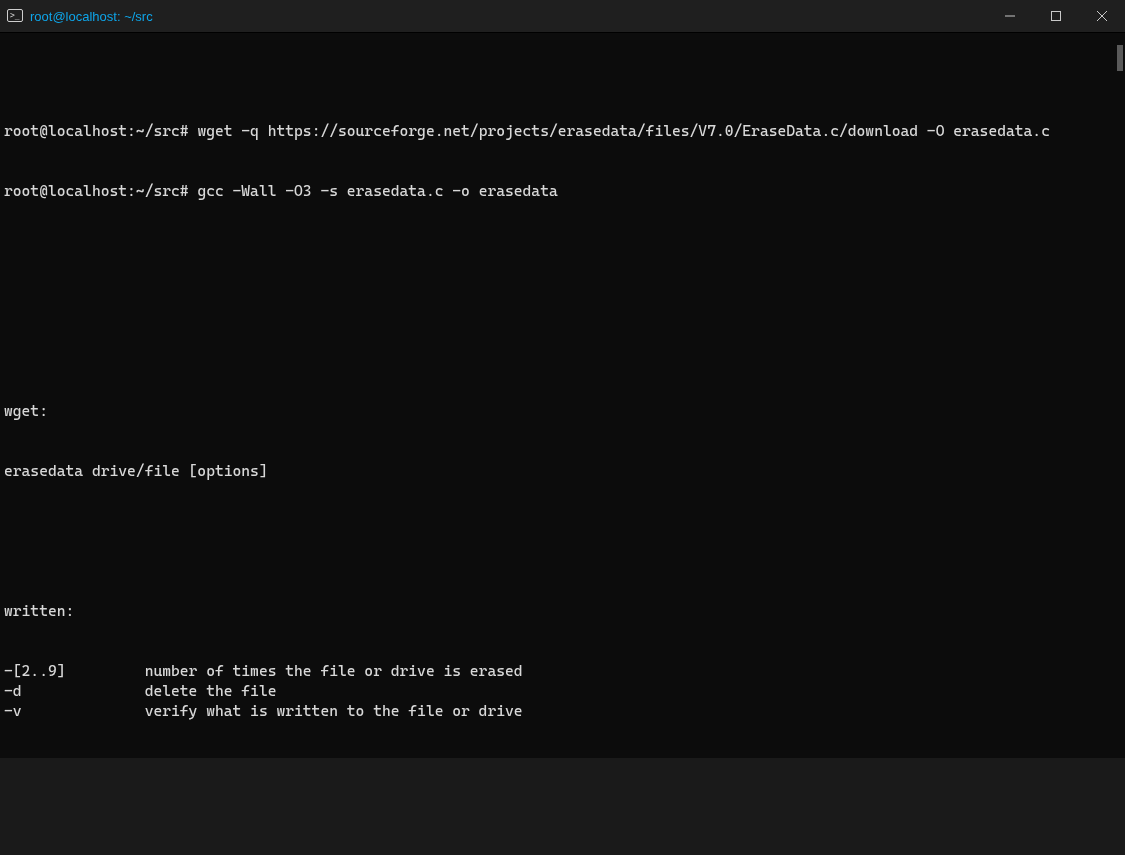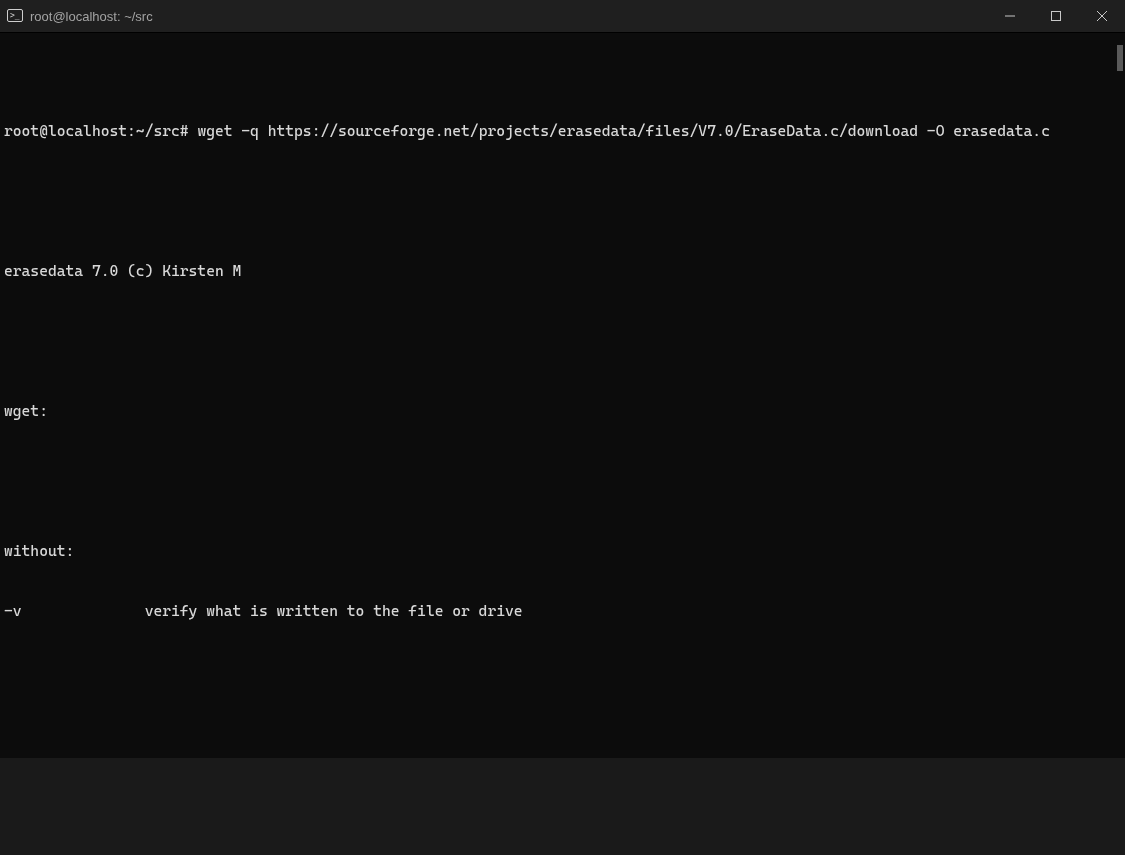--- a/index.html
+++ b/index.html
@@ -25,21 +25,21 @@
   }
   .titlebar .icon-slot {
     width: 18px;
     height: 18px;
     margin-right: 6px;
     display: flex;
     align-items: center;
     justify-content: center;
   }
   .titlebar .title {
-    color: #a3a3a3;
+    color: #0ea5e9;
     font-size: 13px;
     font-family: "Segoe UI", sans-serif;
     flex: 0 0 auto;
   }
   .titlebar .spacer {
     flex: 1 1 auto;
   }
   .winbtn {
     width: 46px;
     height: 32px;
@@ -99,30 +99,31 @@
       <line x1="0" y1="0" x2="10" y2="10" stroke="#c8c8c8" stroke-width="1"></line>
       <line x1="10" y1="0" x2="0" y2="10" stroke="#c8c8c8" stroke-width="1"></line>
     </svg>
   </div>
 </div>
 
 <div class="term-wrap">
   <div class="scroll-thumb"></div>
 
   <div class="line"><span>root@localhost:~/src#</span> <span>wget -q https://sourceforge.net/projects/erasedata/files/V7.0/EraseData.c/download -O erasedata.c</span></div>
+  <div class="line"><span>root@localhost:~/src#</span> <span>gcc -Wall -O3 -s erasedata.c -o erasedata</span></div>
   <div class="line">&nbsp;</div>
 
-  <div class="line">erasedata 7.0 (c) Kirsten M</div>
   <div class="line">&nbsp;</div>
 
   <div class="line">wget:</div>
+  <div class="line">erasedata drive/file [options]</div>
   <div class="line">&nbsp;</div>
 
-  <div class="line">without:</div>
-  <div id="options-block"><div class="line">-v              verify what is written to the file or drive</div></div>
+  <div class="line">written:</div>
+  <div id="options-block"><div class="line">-[2..9]         number of times the file or drive is erased</div><div class="line">-d              delete the file</div><div class="line">-v              verify what is written to the file or drive</div></div>
   
 
   
   
   
   
 
   
   
 

